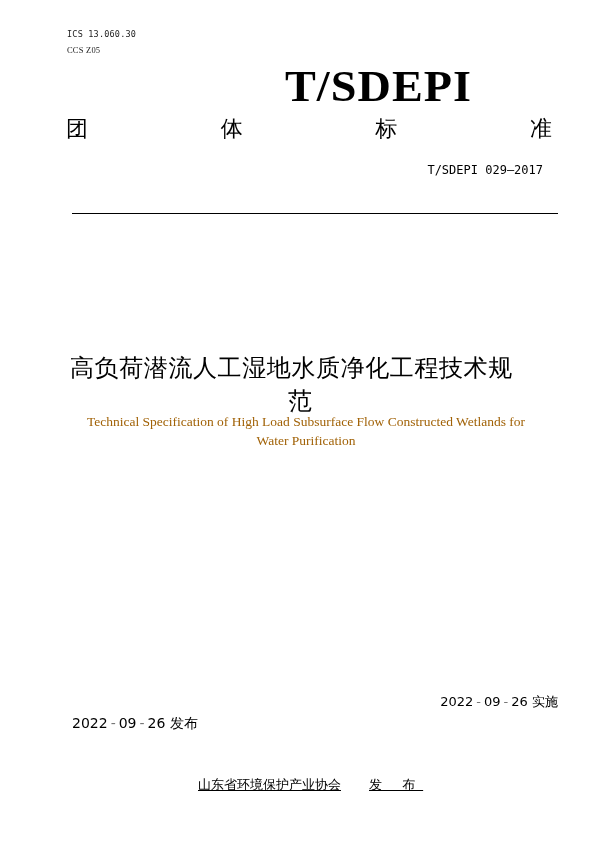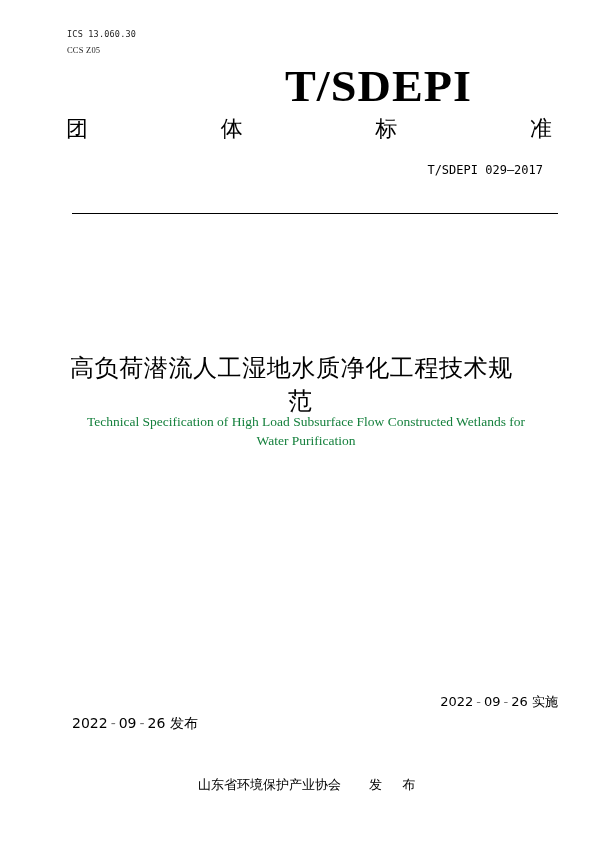--- a/index.html
+++ b/index.html
@@ -82,41 +82,42 @@
 
     .title-en {
       left: 70px;
       top: 412px;
       width: 472px;
       text-align: center;
       font-family: "Liberation Serif", serif;
       font-size: 13.5px;
       line-height: 19px;
       white-space: normal;
-      color: #15803d;
+      color: #a16207;
     }
 
     .date-pub {
       left: 72px;
       top: 715px;
       font-size: 14px;
     }
     .date-impl {
       right: 42px;
       top: 693px;
       font-size: 13px;
     }
     .dash { color: #777; margin: 0 3px; }
 
     .footer {
       left: 198px;
       top: 776px;
       font-size: 13px;
       display: flex;
       gap: 28px;
+      text-decoration: underline;
     }
     .footer .pub-label { letter-spacing: 8px; }
   </style>
 </head>
 <body>
 
 <div class="abs ics">ICS  13.060.30</div>
 <div class="abs ccs">CCS  Z05</div>
 
 <div class="abs brand">T/SDEPI</div>

